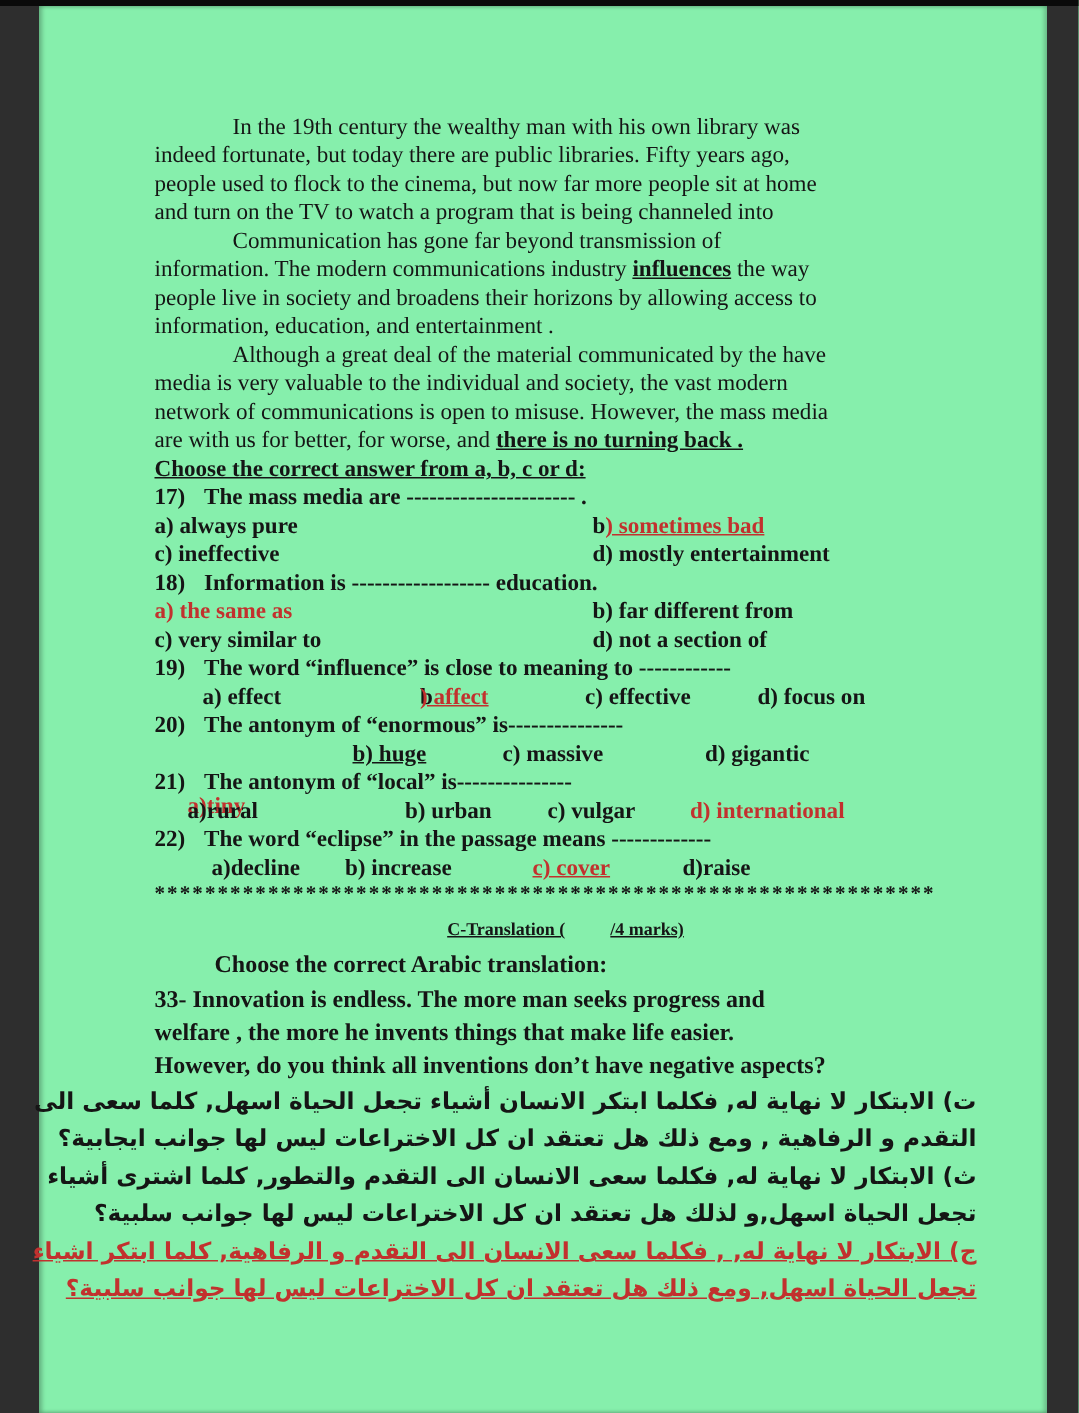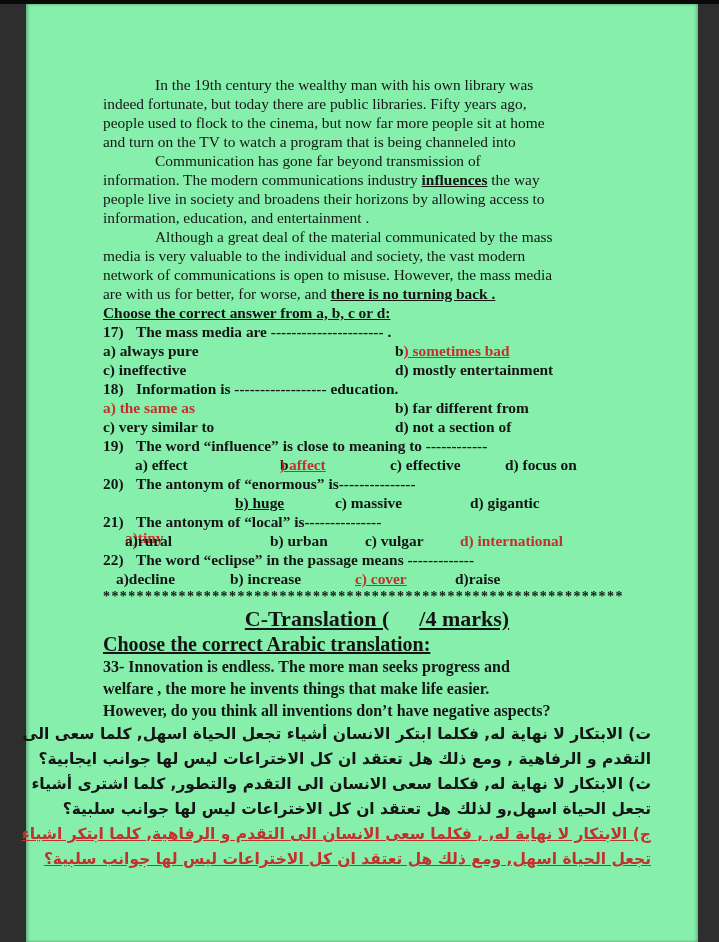--- a/index.html
+++ b/index.html
@@ -21,26 +21,26 @@
   .red{color:#c2312e;}
   .q-row{font-weight:bold;}
   .qnum{display:inline-block;width:33px;}
   .opt-grid{position:relative;font-weight:bold;}
   .opt-right{position:absolute;left:292px;top:0;}
   .abs-row{position:relative;font-weight:bold;height:19px;}
   .abs-row span{position:absolute;top:0;}
   .q19-a{left:32px;} .q19-b{left:177px;} .q19-c{left:287px;} .q19-d{left:402px;}
   .q20-a{left:22px;margin-top:35px;} .q20-b{left:132px;text-decoration:underline;} .q20-c{left:232px;} .q20-d{left:367px;}
   .q21-a{left:22px;} .q21-b{left:167px;} .q21-c{left:262px;} .q21-d{left:357px;}
-  .q22-a{left:13px;} .q22-b{left:127px;} .q22-c{left:252px;} .q22-d{left:352px;}
+  .q22-a{left:38px;} .q22-b{left:127px;} .q22-c{left:252px;} .q22-d{left:352px;}
   .stars{font-size:14px;font-weight:bold;letter-spacing:1.4px;line-height:18px;white-space:nowrap;}
-  .c-title{font-size:22px;font-weight:bold;line-height:26px;text-align:center;}
+  .c-title{font-size:12px;font-weight:bold;line-height:26px;text-align:center;}
   .c-title .inner{text-decoration:underline;}
   .gap{display:inline-block;width:30px;}
-  .sub-heading{font-size:20px;font-weight:bold;line-height:24px;text-decoration:underline;}
+  .sub-heading{font-size:16px;font-weight:bold;line-height:24px;margin-left:40px;}
   .q33{font-size:16px;font-weight:bold;line-height:22px;white-space:nowrap;}
   .arabic{
     direction:rtl;font-family:"DejaVu Sans", sans-serif;font-weight:bold;
     font-size:15.5px;line-height:25px;white-space:nowrap;
   }
   .ar-right{text-align:right;}
   .ar-center{text-align:center;}
 </style>
 </head>
 <body>
@@ -53,21 +53,21 @@
     <div class="line indent">In the 19th century the wealthy man with his own library was</div>
     <div class="line">indeed fortunate, but today there are public libraries. Fifty years ago,</div>
     <div class="line">people used to flock to the cinema, but now far more people sit at home</div>
     <div class="line">and turn on the TV to watch a program that is being channeled into</div>
 
     <div class="line indent">Communication has gone far beyond transmission of</div>
     <div class="line"><span>information. The modern communications industry </span><span class="bold u">influences</span><span> the way</span></div>
     <div class="line">people live in society and broadens their horizons by allowing access to</div>
     <div class="line">information, education, and entertainment .</div>
 
-    <div class="line indent">Although a great deal of the material communicated by the mass</div>
+    <div class="line indent">Although a great deal of the material communicated by the have</div>
     <div class="line">media is very valuable to the individual and society, the vast modern</div>
     <div class="line">network of communications is open to misuse. However, the mass media</div>
     <div class="line"><span>are with us for better, for worse, and </span><span class="bold u">there is no turning back .</span></div>
 
     <div class="line bold u">Choose the correct answer from a, b, c or d:</div>
 
     <div class="line q-row"><span class="qnum">17)</span><span>The mass media are ---------------------- .</span></div>
     <div class="line opt-grid">
       <span class="opt-left">a) always pure</span>
       <span class="opt-right"><span>b</span><span class="red u">) sometimes bad</span></span>

